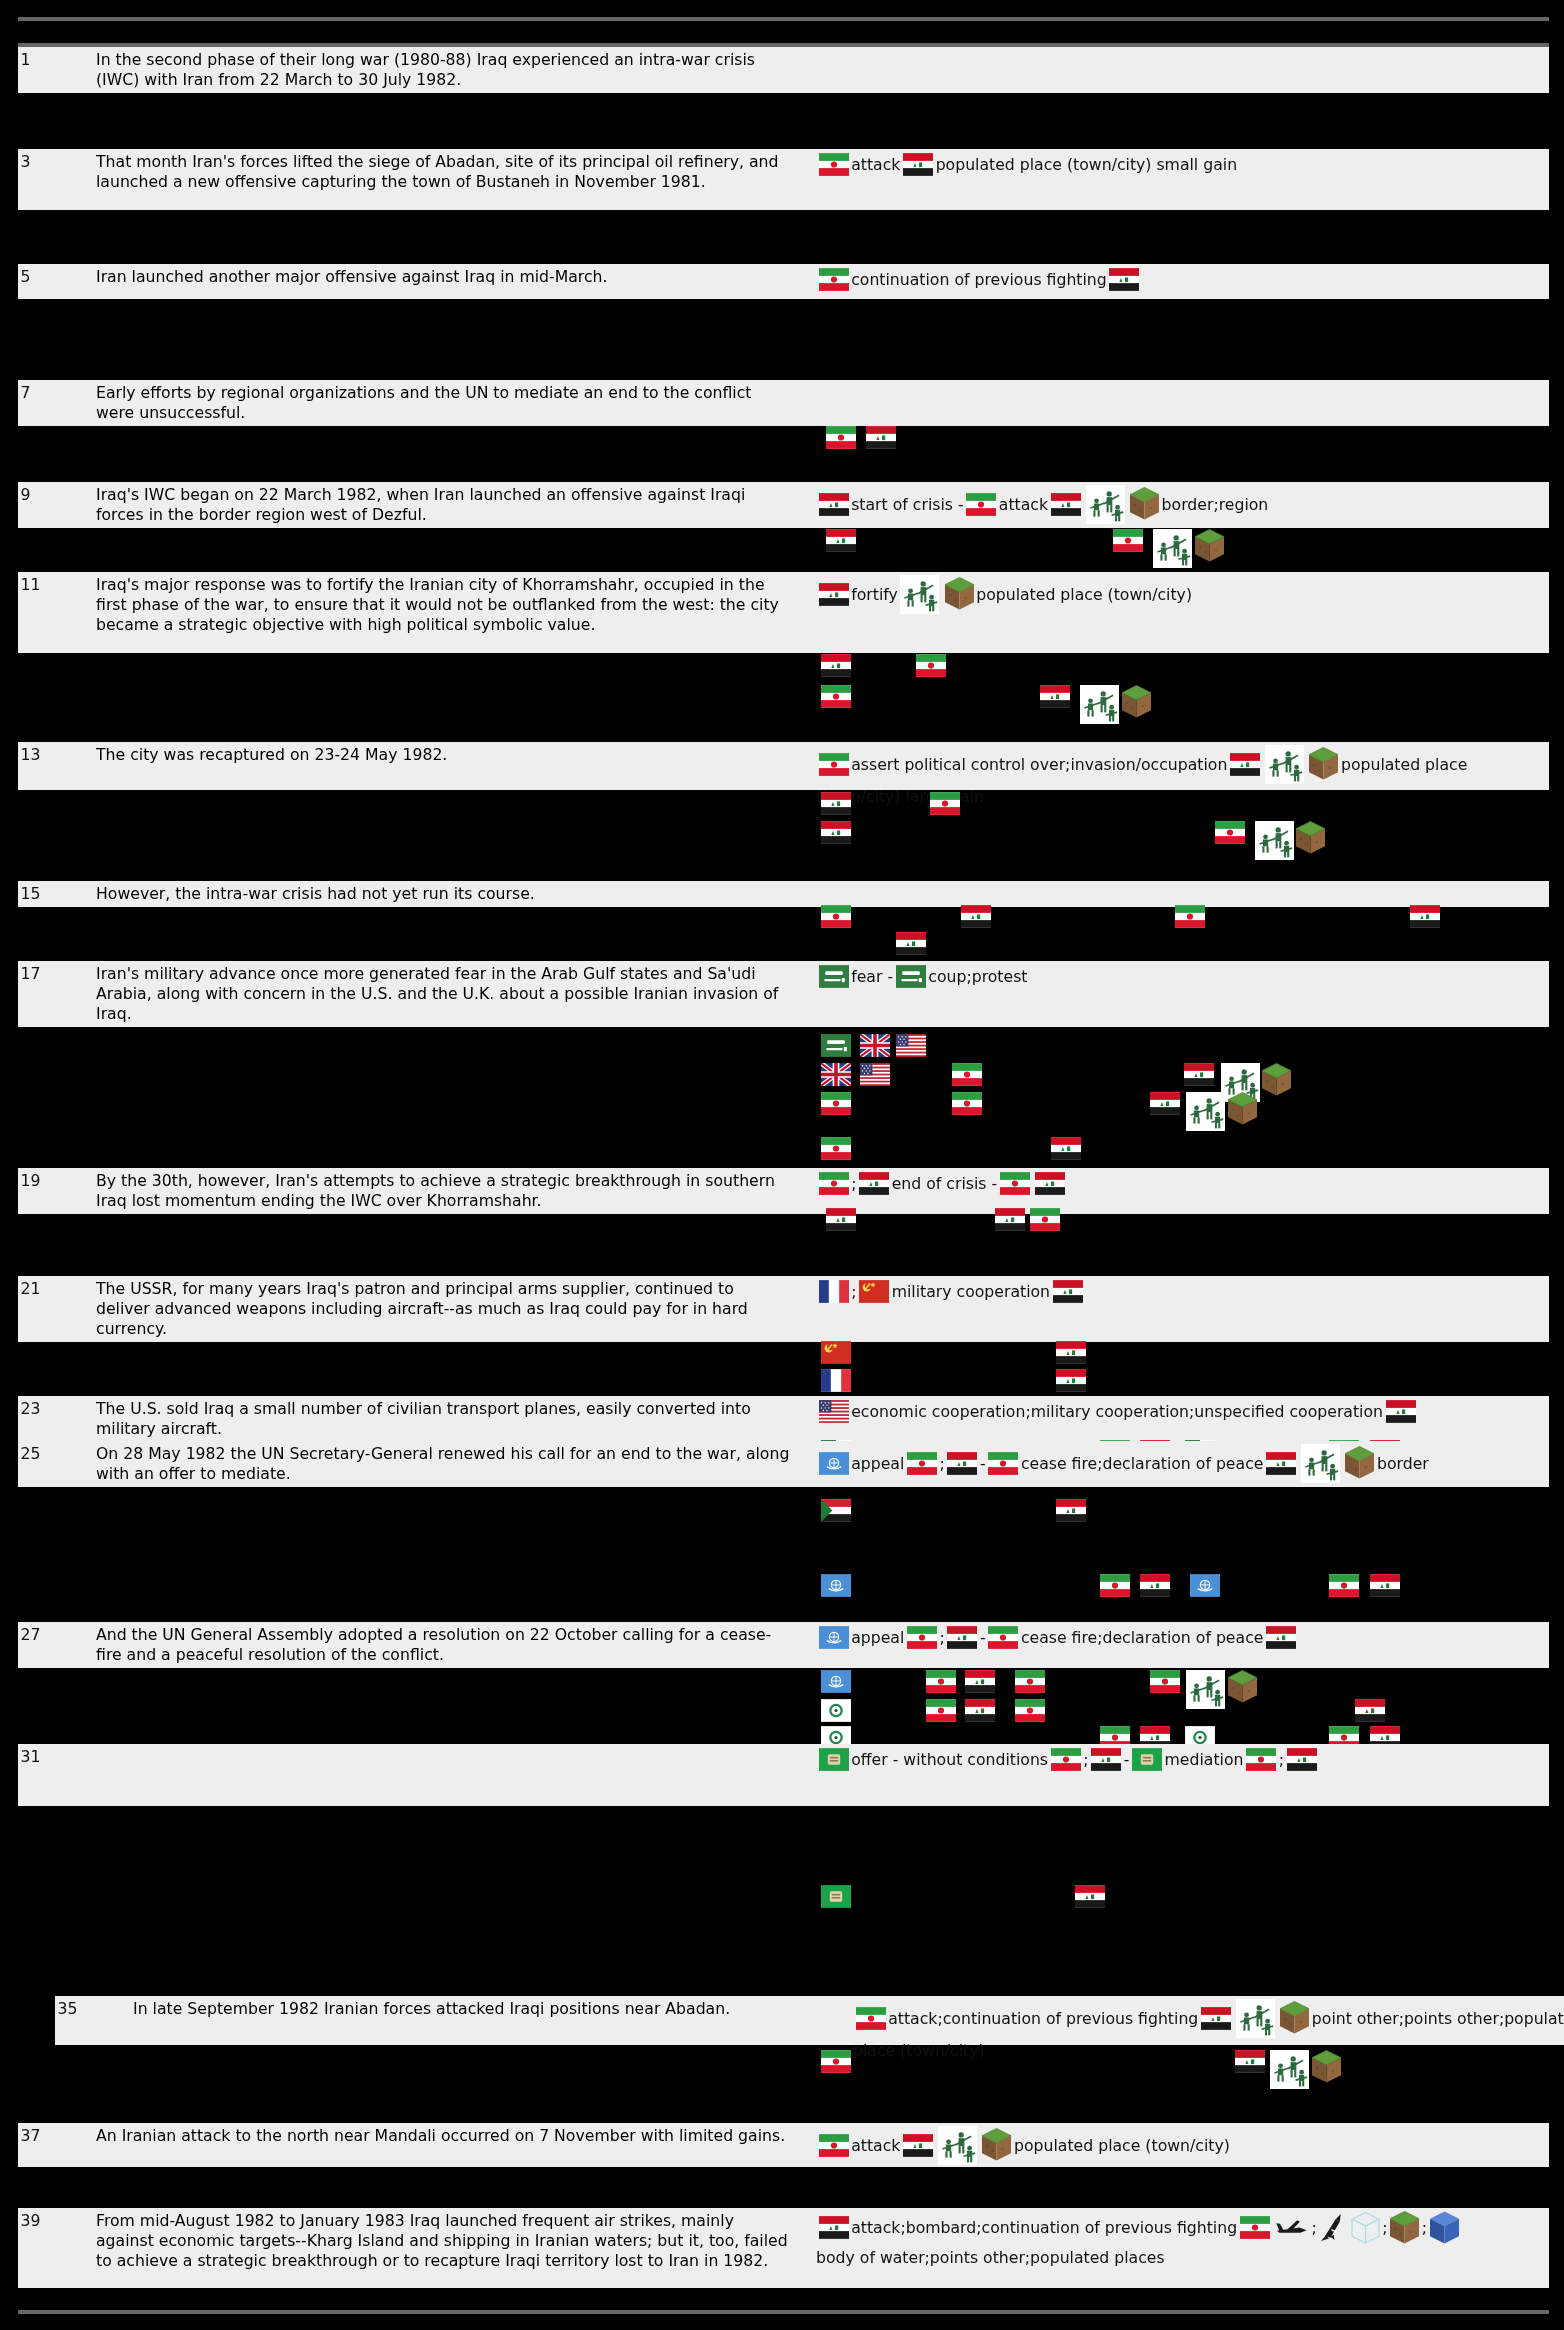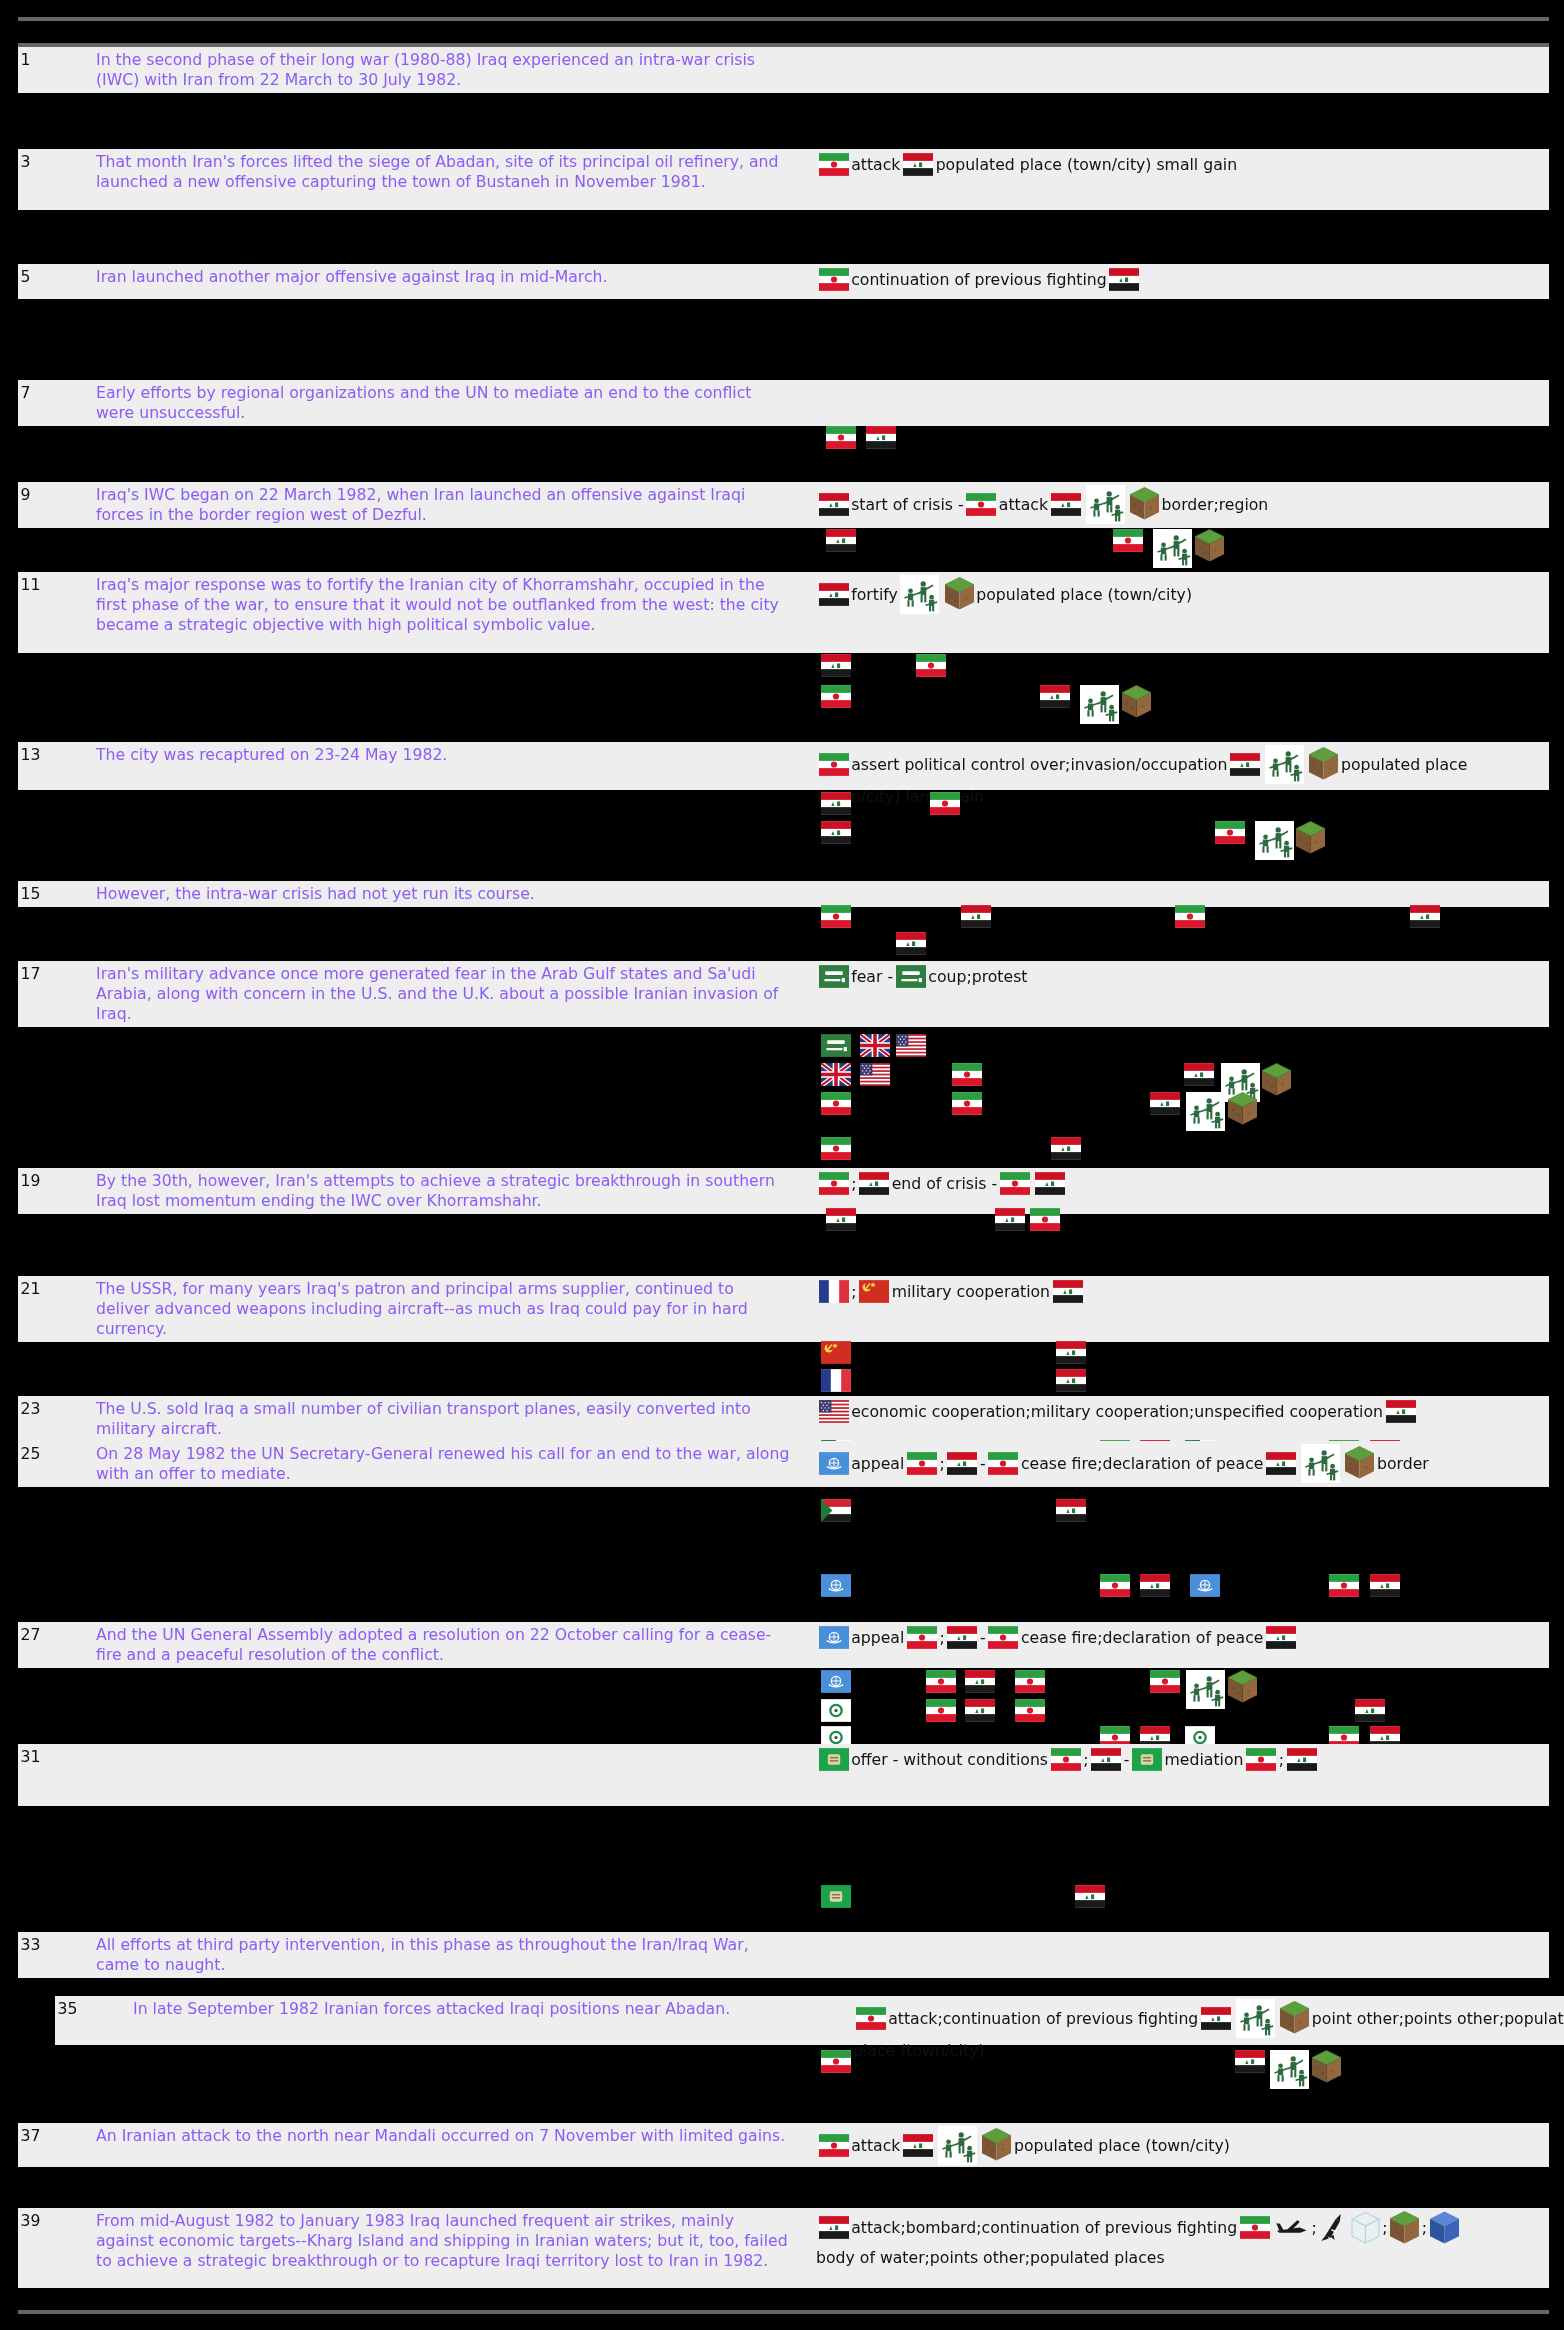--- a/index.html
+++ b/index.html
@@ -1,21 +1,21 @@
 <!DOCTYPE html>
 <html style="font-size:8.4px"><head>
 <meta charset="utf-8">
 <style>
   html,body{margin:0;padding:0;background:#000;}
   body{width:1565px;height:2330px;font-family:"DejaVu Sans","Liberation Sans",sans-serif;color:#111;}
   #doc{position:relative;width:1565px;height:2330px;background:#000;overflow:hidden;}
   .hbar{position:absolute;left:18px;width:1531px;height:3.7px;background:#666;}
   .row{position:absolute;left:18px;width:1531px;background:#eeeeee;box-sizing:border-box;padding:3.1px 5.2px 3.1px 0;}
   .num{position:absolute;left:2.6px;top:2.6px;font-size:15.7px;line-height:19px;color:#111;}
-  .stext{margin-left:78px;width:696px;font-size:15.7px;line-height:20px;color:#8b5cf6;}
+  .stext{margin-left:78px;width:696px;font-size:15.7px;line-height:20px;color:#000000;}
   .ann{position:absolute;left:798px;top:2.6px;width:732px;font-size:15.7px;line-height:24px;color:#111;}
   .tok-txt{vertical-align:middle;}
   .tok-icon{display:inline-block;vertical-align:middle;margin:0 2.6px;line-height:0;}
   .tok-icon svg{display:block;}
   .flagline{position:absolute;left:0;top:0;width:1565px;height:40px;}
   .flagline .fl-item{position:absolute;top:0;line-height:0;}
 </style>
 </head>
 <body>
 
@@ -1270,24 +1270,20 @@
       </span>
       <span class="tok-icon fl-item" style="left: 1072px;">
         <svg xmlns="http://www.w3.org/2000/svg" width="30" height="23" viewBox="0 0 58 44">
           <rect width="58" height="44" fill="#ffffff"></rect>
           <rect width="58" height="15" fill="#cd1125"></rect>
           <rect y="29" width="58" height="15" fill="#1a1a1a"></rect>
           <path d="M20 27 L26 27 L23 19 Z" fill="#1f7a38"></path>
           <rect x="31" y="18" width="6" height="9" fill="#1f7a38"></rect>
         </svg>
       </span>
-    </div>
-    <div class="row" style="top: 1932px; min-height: 42px;">
-      <span class="num">33</span>
-      <div class="stext">All efforts at third party intervention, in this phase as throughout the Iran/Iraq War, came to naught.</div>
     </div>
     <div class="row" style="top: 1996px; min-height: 49px; margin-left: 37px;">
       <span class="num">35</span>
       <div class="stext">In late September 1982 Iranian forces attacked Iraqi positions near Abadan.</div>
       <div class="ann"><span class="tok-icon"><svg xmlns="http://www.w3.org/2000/svg" width="30" height="23" viewBox="0 0 58 44">
             <rect width="58" height="44" fill="#ffffff"></rect>
             <rect width="58" height="15" fill="#2a9e41"></rect>
             <rect y="29" width="58" height="15" fill="#d9162b"></rect>
             <circle cx="29" cy="22" r="6" fill="#d9162b"></circle>
           </svg></span><span class="tok-txt">attack;continuation of previous fighting</span><span class="tok-icon"><svg xmlns="http://www.w3.org/2000/svg" width="30" height="23" viewBox="0 0 58 44">

